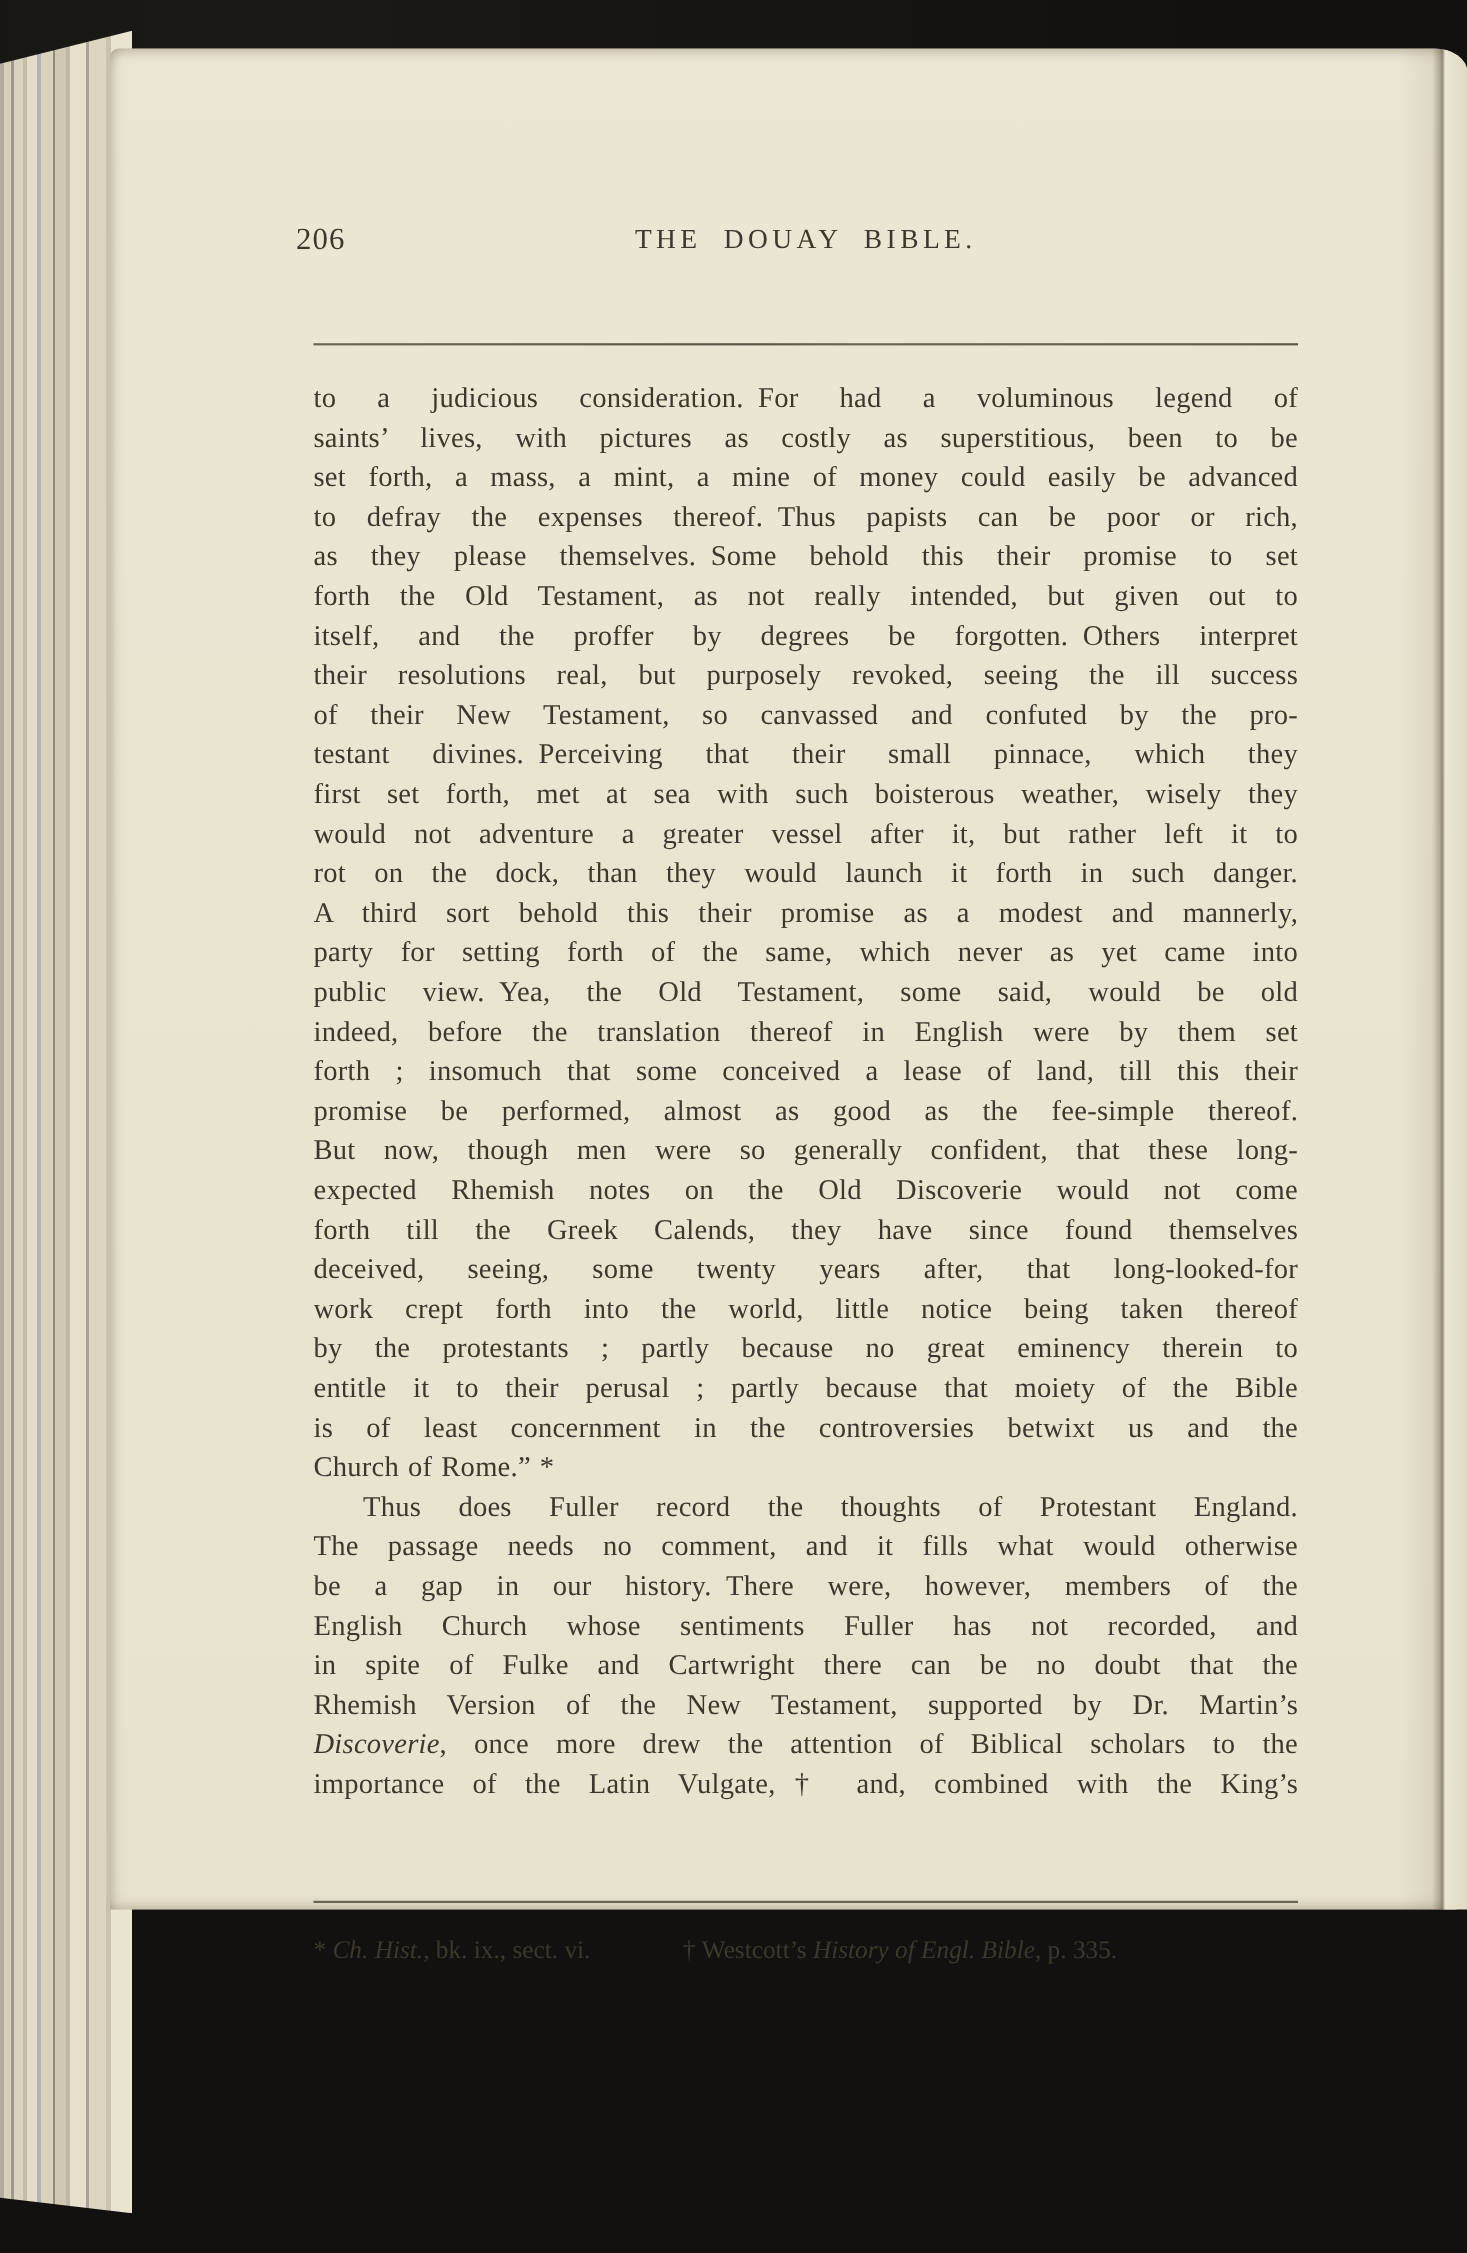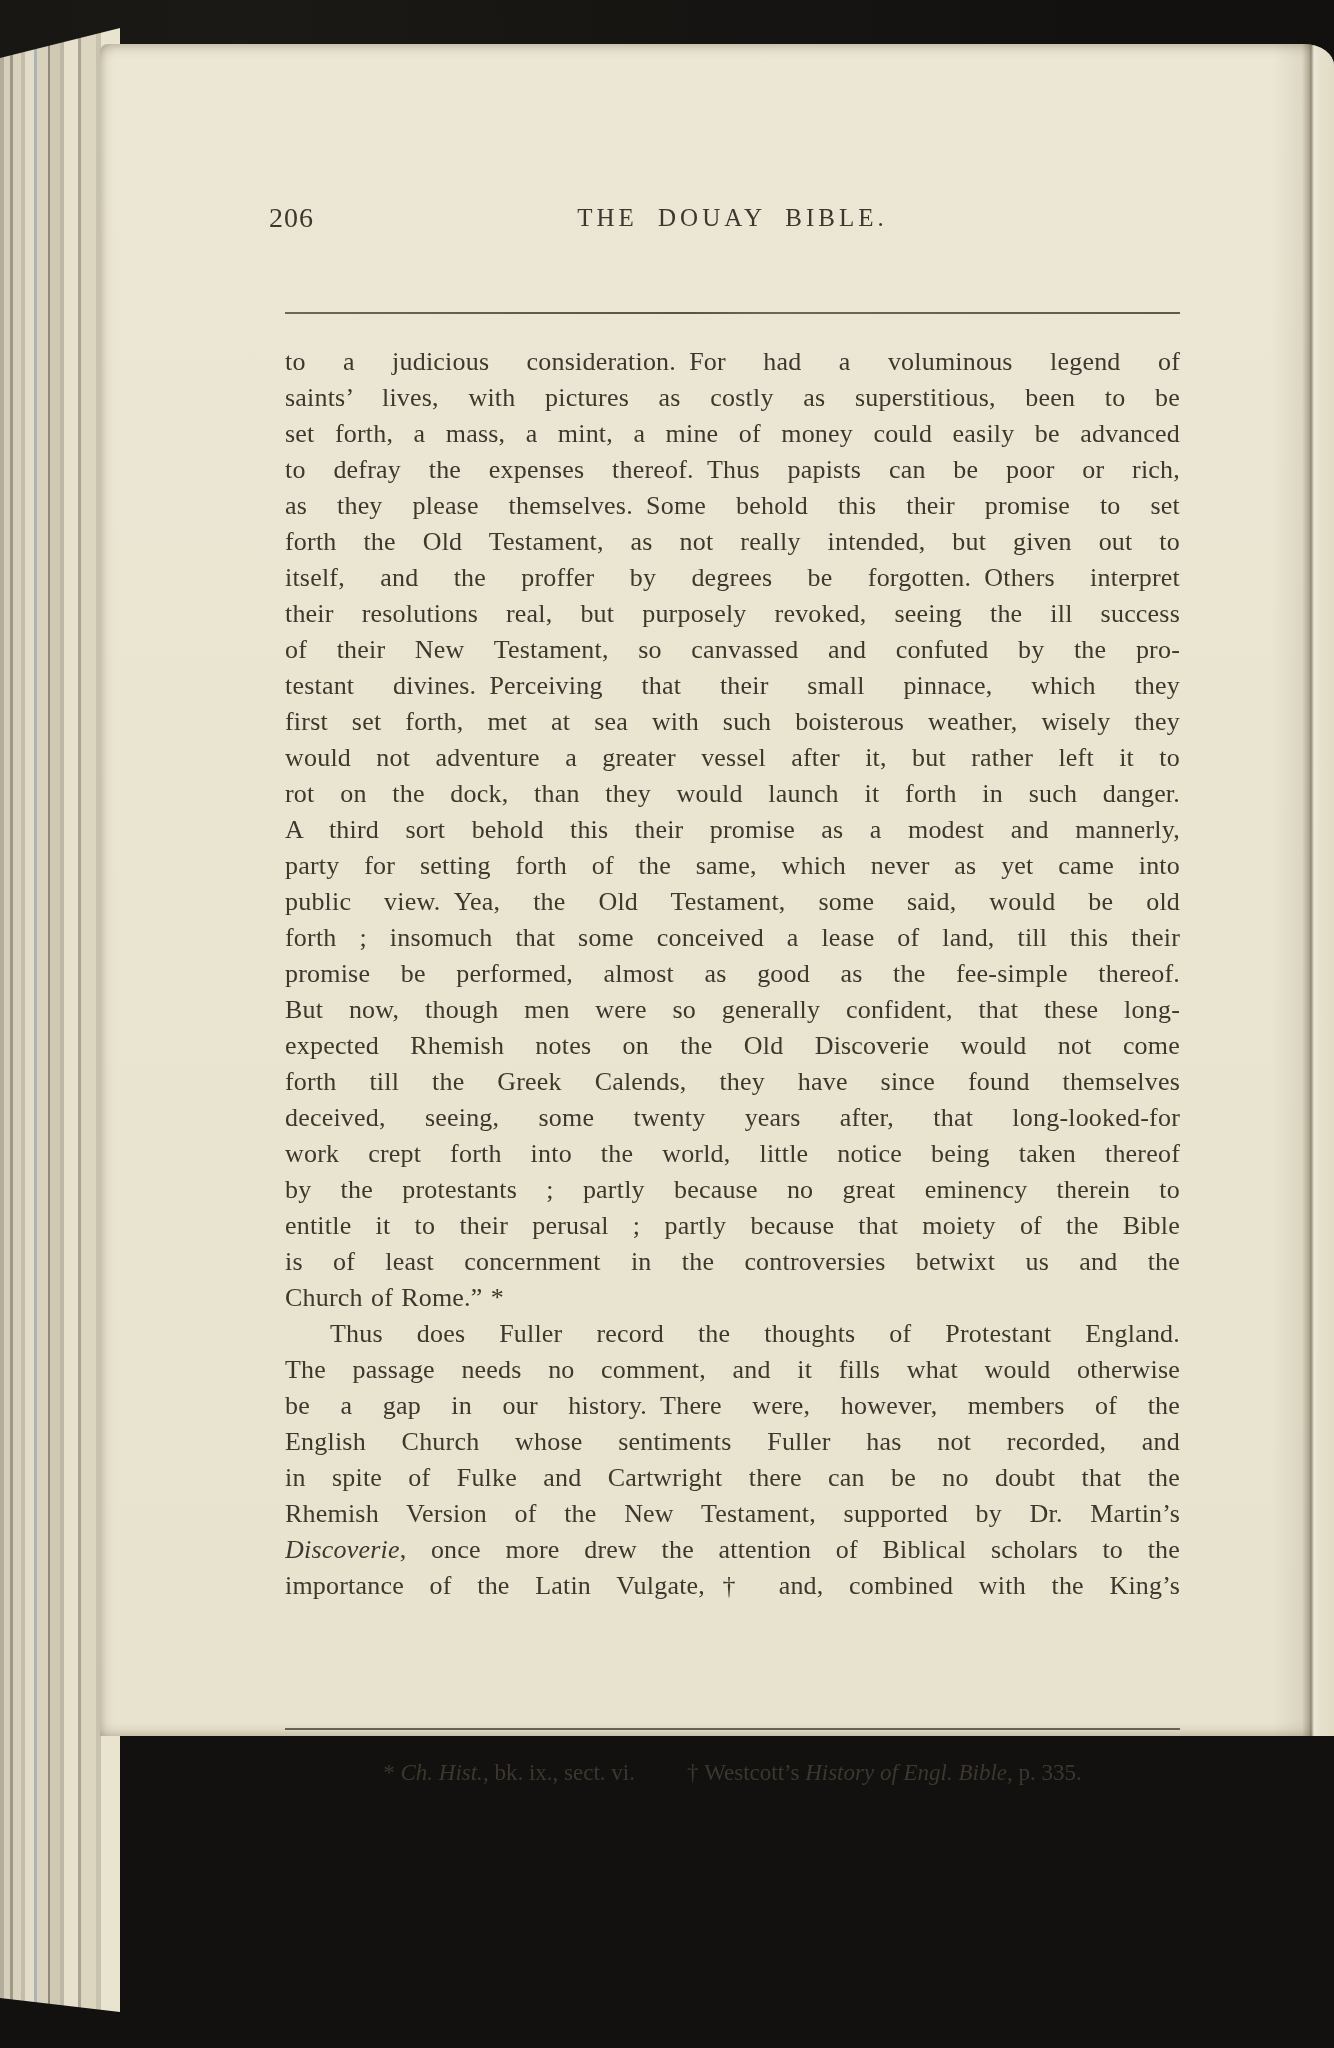--- a/index.html
+++ b/index.html
@@ -55,21 +55,21 @@
     text-align:justify;text-align-last:justify;
     letter-spacing:.2px;word-spacing:1.5px;white-space:normal;
   }
   .tline.short{text-align-last:left;}
   .tline.indent{text-indent:45px;}
   .tline i{font-style:italic;}
   .fn-rule{position:absolute;top:1684px;left:0;width:100%;height:1.6px;
     background:#4a4534;opacity:.8;}
   .footnote{
     position:absolute;top:1712px;left:0;width:100%;height:34px;line-height:34px;
-    font-size:23px;display:flex;justify-content:center;gap:52px;white-space:nowrap;
+    font-size:23px;display:flex;gap:84px;white-space:nowrap;
   }
   .footnote i{font-style:italic;}
 </style>
 </head>
 <body>
 
 <div class="scene">
   <div class="page-stack"></div>
   <div class="page">
     <div class="gutter-shade"></div>
@@ -89,20 +89,21 @@
           <div class="tline">itself, and the proffer by degrees be forgotten. Others interpret</div>
           <div class="tline">their resolutions real, but purposely revoked, seeing the ill success</div>
           <div class="tline">of their New Testament, so canvassed and confuted by the pro-</div>
           <div class="tline">testant divines. Perceiving that their small pinnace, which they</div>
           <div class="tline">first set forth, met at sea with such boisterous weather, wisely they</div>
           <div class="tline">would not adventure a greater vessel after it, but rather left it to</div>
           <div class="tline">rot on the dock, than they would launch it forth in such danger.</div>
           <div class="tline">A third sort behold this their promise as a modest and mannerly,</div>
           <div class="tline">party for setting forth of the same, which never as yet came into</div>
           <div class="tline">public view. Yea, the Old Testament, some said, would be old</div>
+          <div class="tline">indeed, before the translation thereof in English were by them set</div>
           <div class="tline">forth ; insomuch that some conceived a lease of land, till this their</div>
           <div class="tline">promise be performed, almost as good as the fee-simple thereof.</div>
           <div class="tline">But now, though men were so generally confident, that these long-</div>
           <div class="tline">expected Rhemish notes on the Old Discoverie would not come</div>
           <div class="tline">forth till the Greek Calends, they have since found themselves</div>
           <div class="tline">deceived, seeing, some twenty years after, that long-looked-for</div>
           <div class="tline">work crept forth into the world, little notice being taken thereof</div>
           <div class="tline">by the protestants ; partly because no great eminency therein to</div>
           <div class="tline">entitle it to their perusal ; partly because that moiety of the Bible</div>
           <div class="tline">is of least concernment in the controversies betwixt us and the</div>

